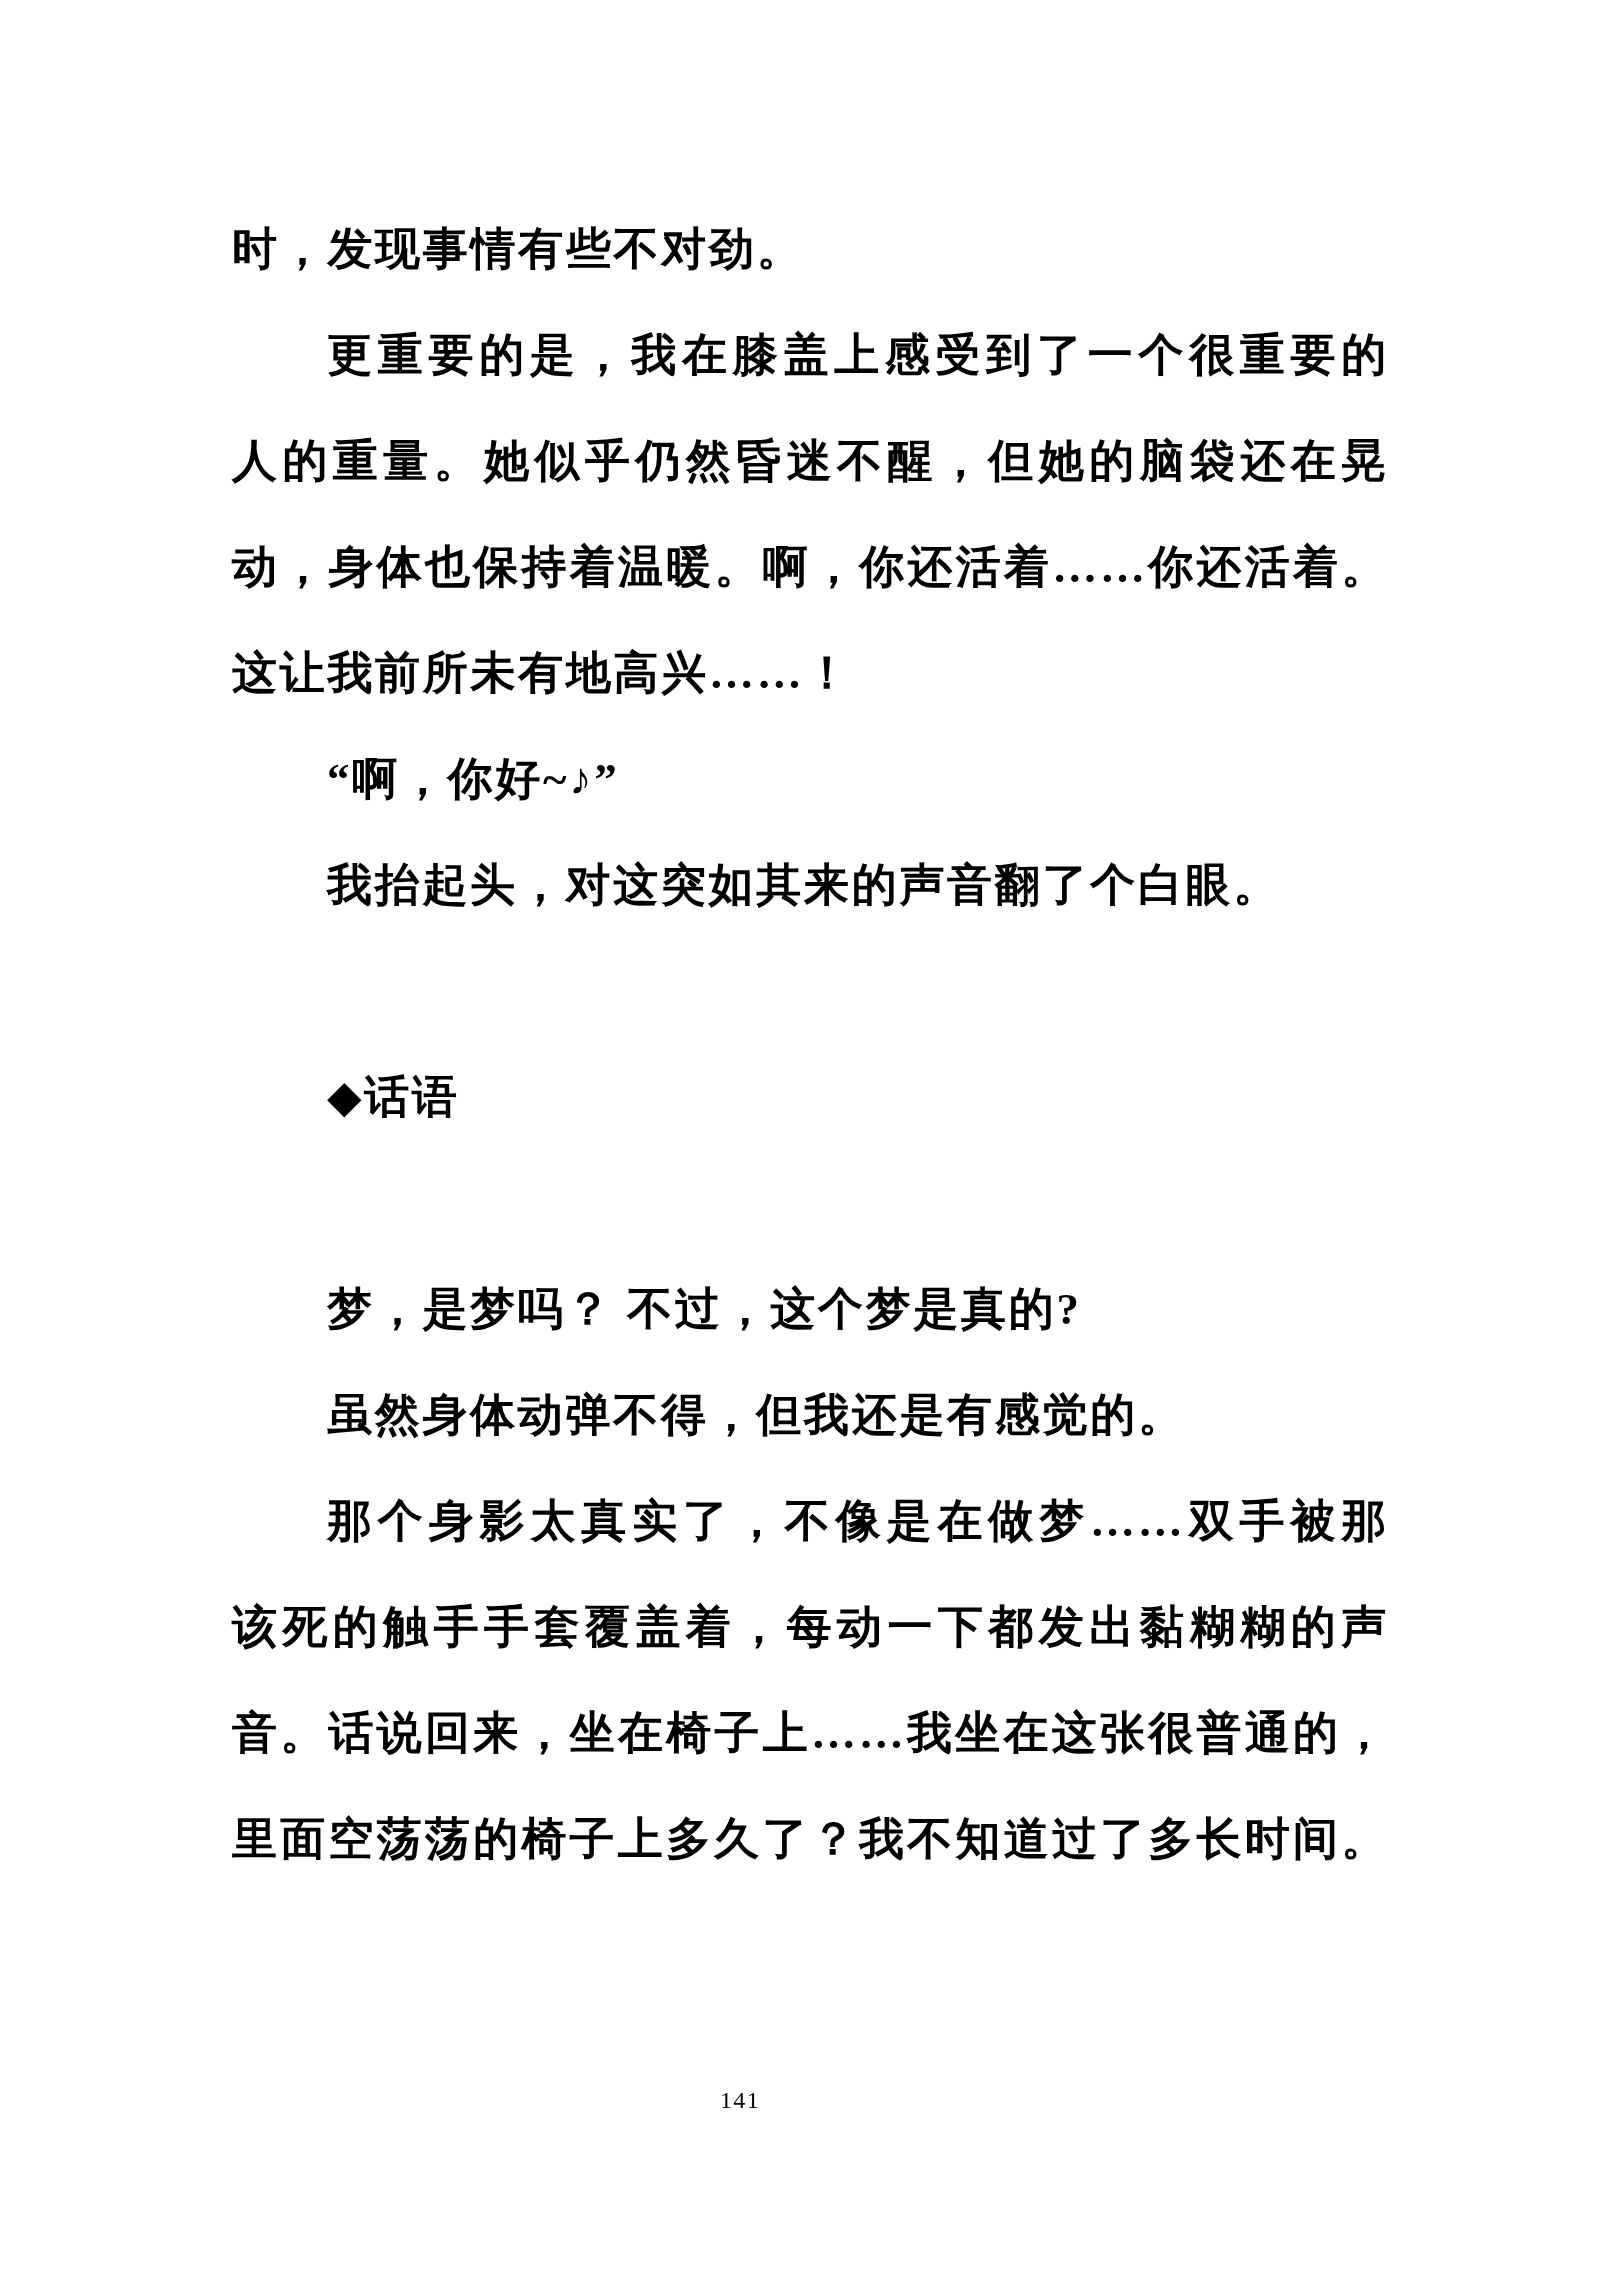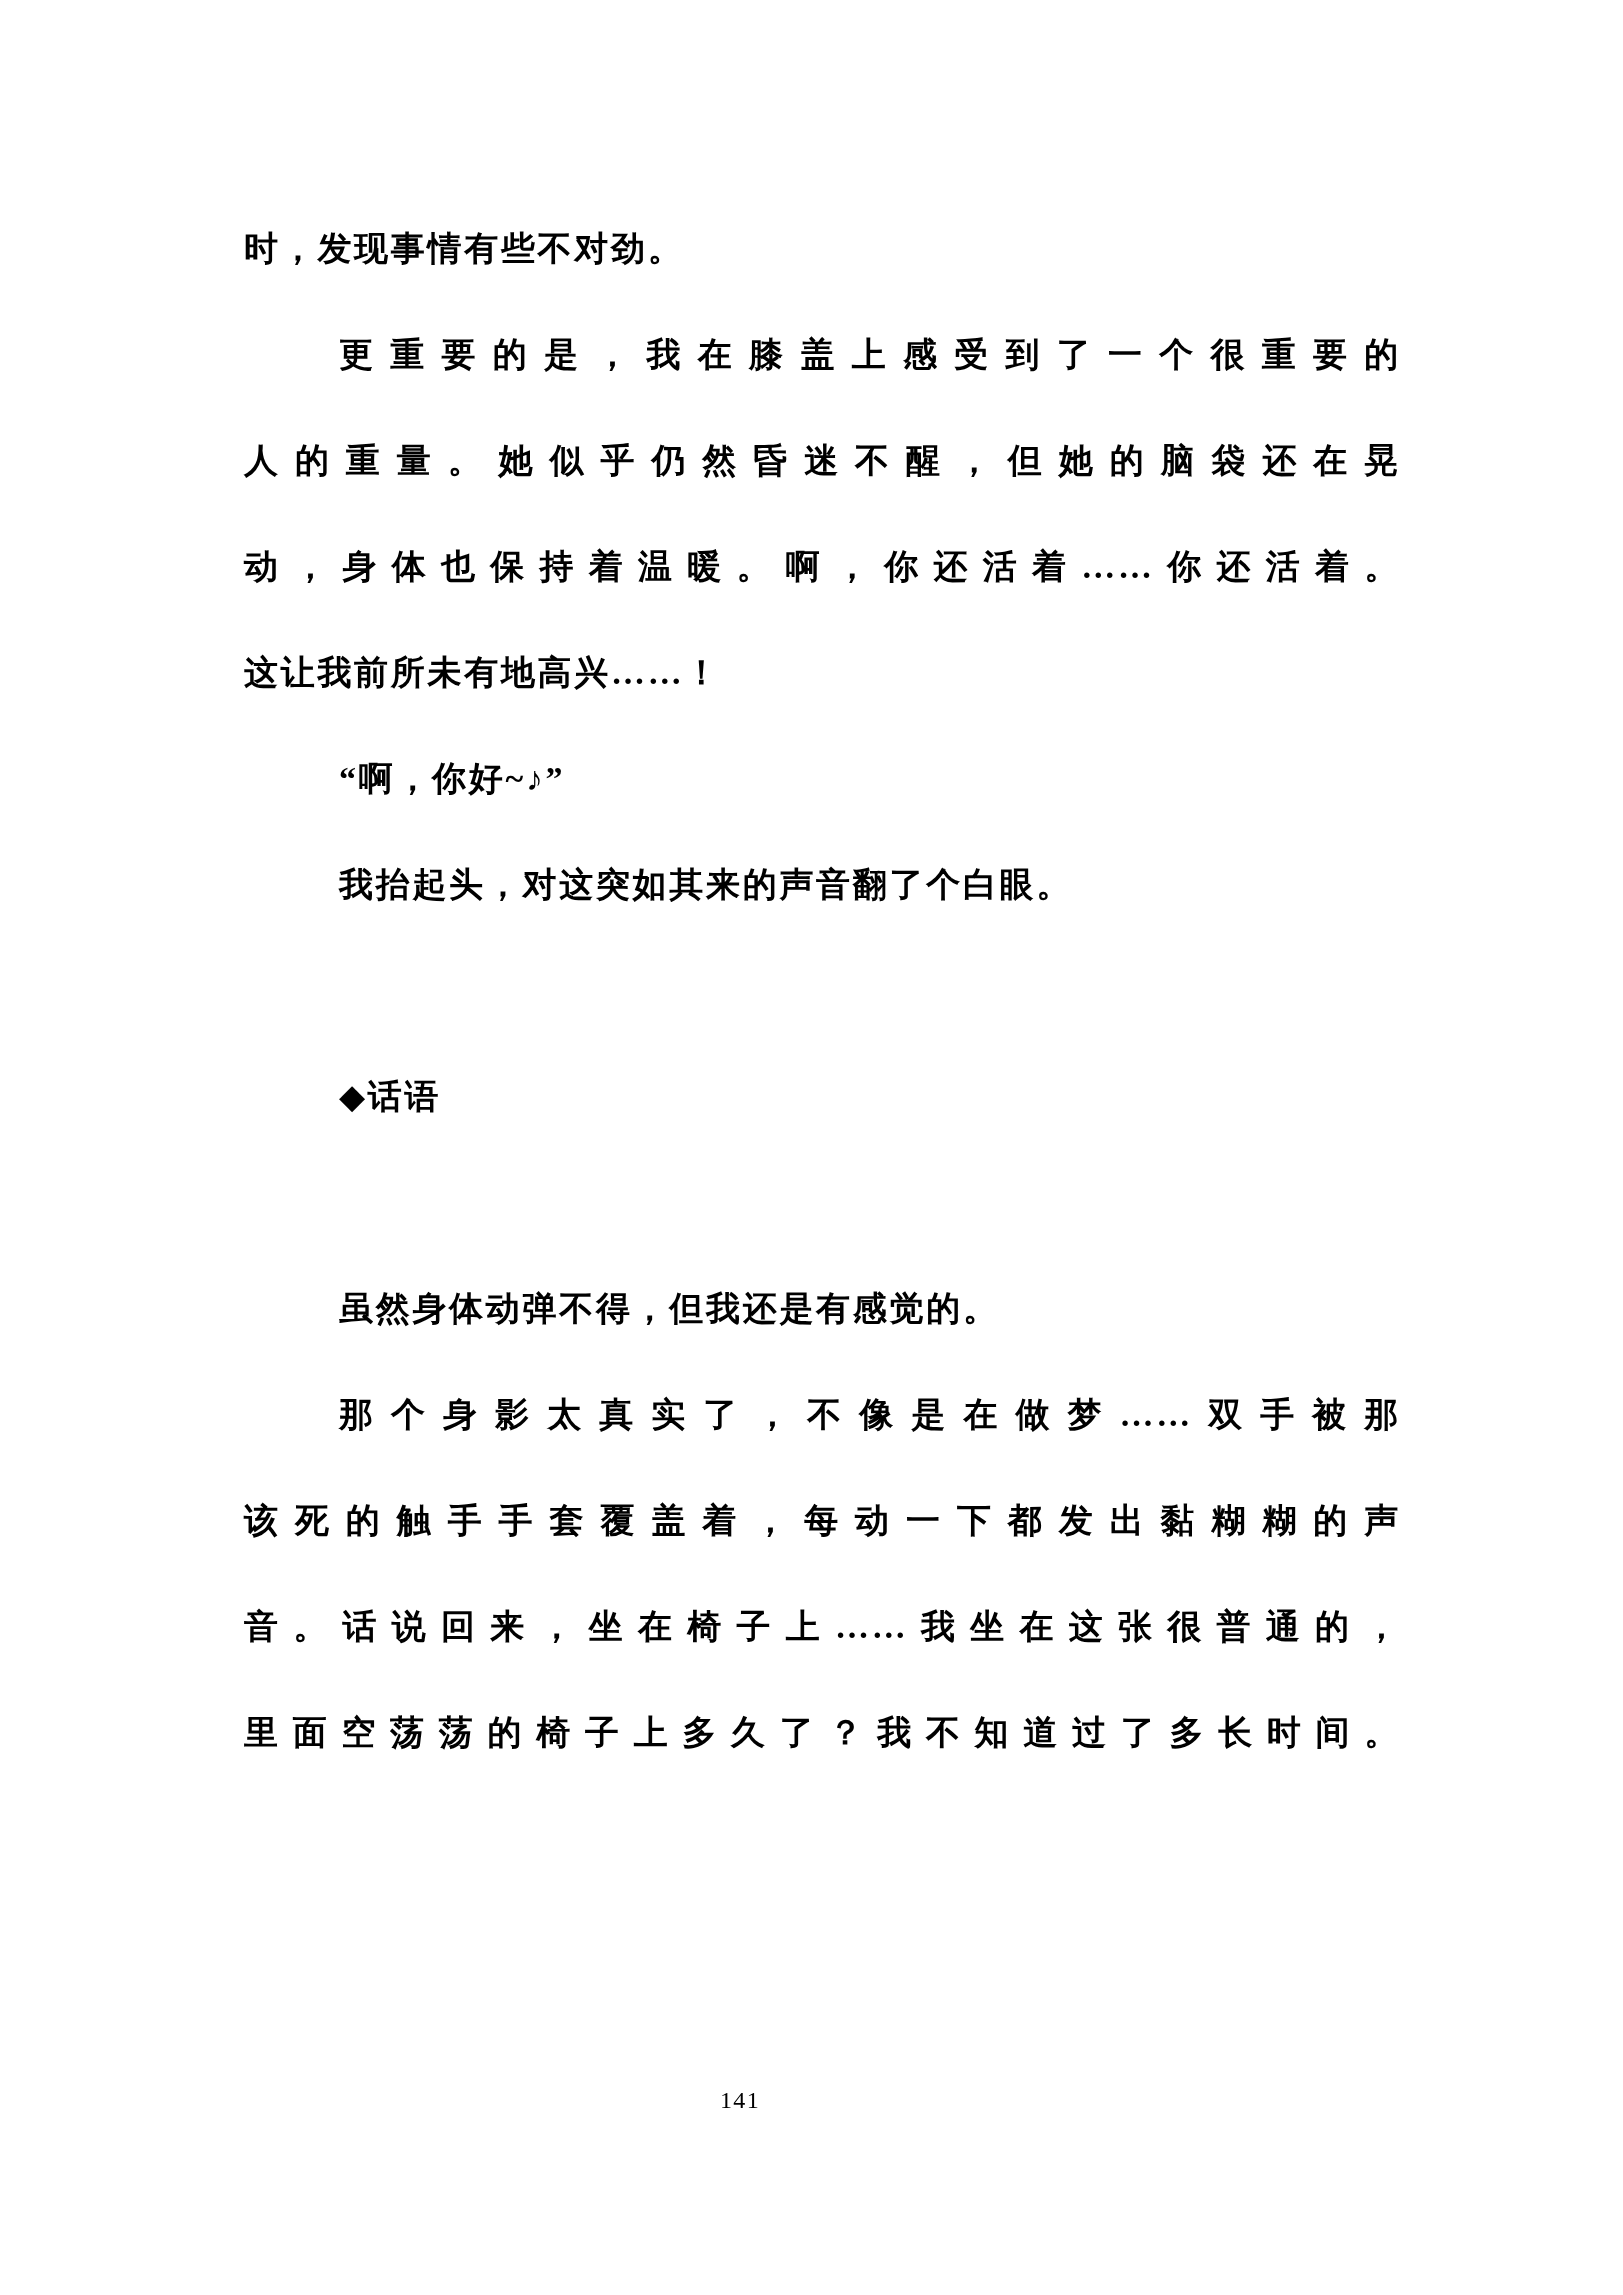--- a/index.html
+++ b/index.html
@@ -13,24 +13,24 @@
   .page {
     position: relative;
     width: 1624px;
     height: 2295px;
     background: #ffffff;
     font-family: "Liberation Serif", "DejaVu Serif", serif;
     color: #000000;
   }
   .text-block {
     position: absolute;
-    left: 244px;
+    left: 232px;
     top: 196px;
     width: 1157px;
-    font-size: 34px;
+    font-size: 45px;
     line-height: 106px;
     font-weight: bold;
     letter-spacing: 2.7px;
   }
   .line {
     white-space: nowrap;
     height: 106px;
   }
   .line.justify {
     white-space: normal;
@@ -63,20 +63,21 @@
       <div class="line">时，发现事情有些不对劲。</div>
       <div class="line indent justify">更重要的是，我在膝盖上感受到了一个很重要的</div>
       <div class="line justify">人的重量。她似乎仍然昏迷不醒，但她的脑袋还在晃</div>
       <div class="line justify">动，身体也保持着温暖。啊，你还活着……你还活着。</div>
       <div class="line">这让我前所未有地高兴……！</div>
       <div class="line indent">“啊，你好~♪”</div>
       <div class="line indent">我抬起头，对这突如其来的声音翻了个白眼。</div>
       <div class="line blank"></div>
       <div class="line indent">◆话语</div>
       <div class="line blank"></div>
+      <div class="line indent">梦，是梦吗？ 不过，这个梦是真的?</div>
       <div class="line indent">虽然身体动弹不得，但我还是有感觉的。</div>
       <div class="line indent justify">那个身影太真实了，不像是在做梦……双手被那</div>
       <div class="line justify">该死的触手手套覆盖着，每动一下都发出黏糊糊的声</div>
       <div class="line justify">音。话说回来，坐在椅子上……我坐在这张很普通的，</div>
       <div class="line justify">里面空荡荡的椅子上多久了？我不知道过了多长时间。</div>
     </div>
   <div class="page-number">141</div>
 </div>
 
 

